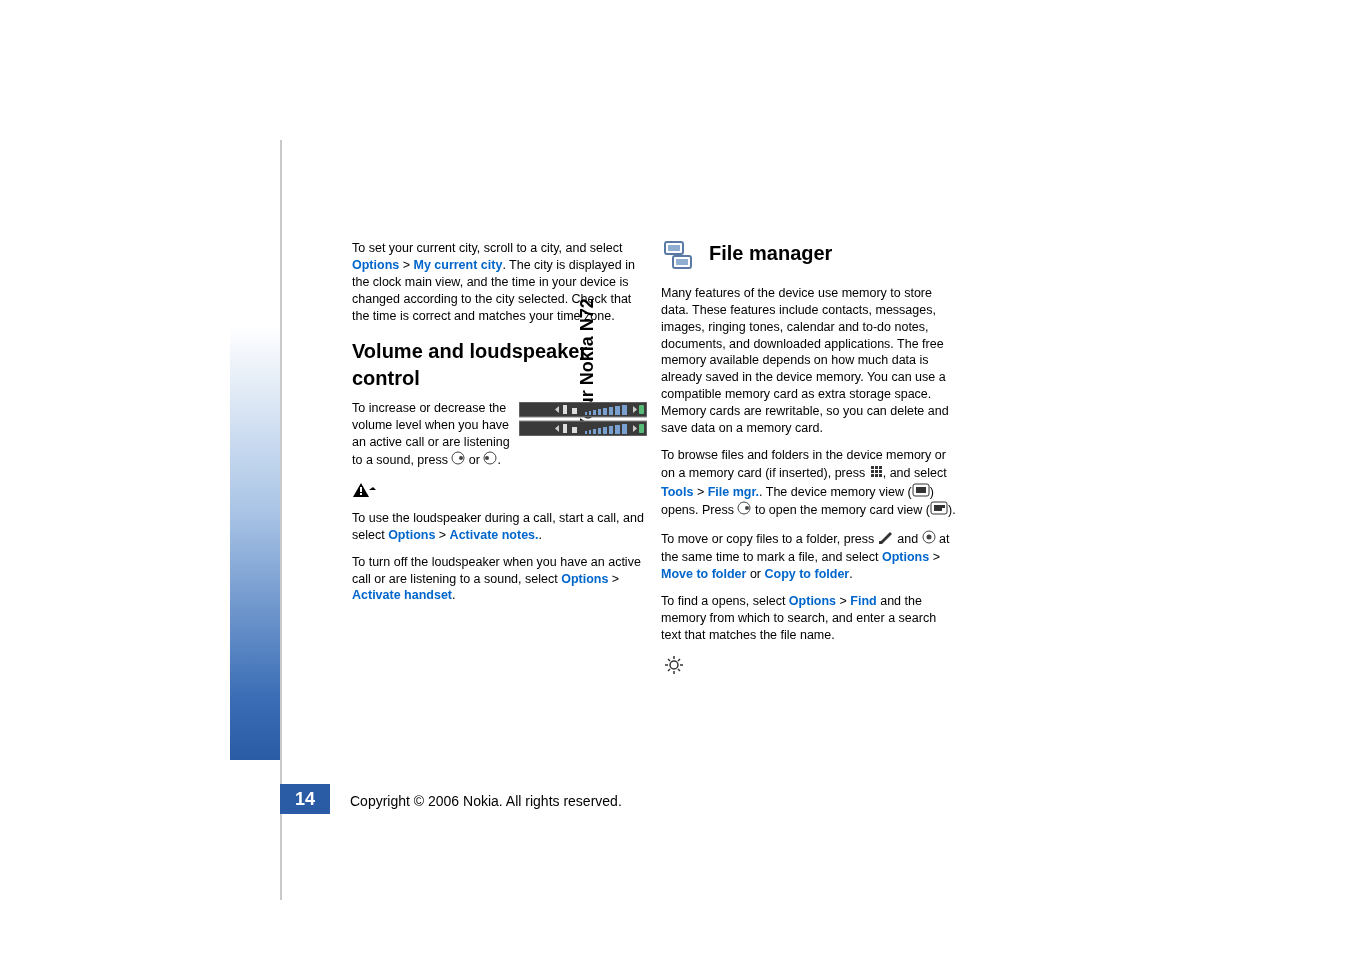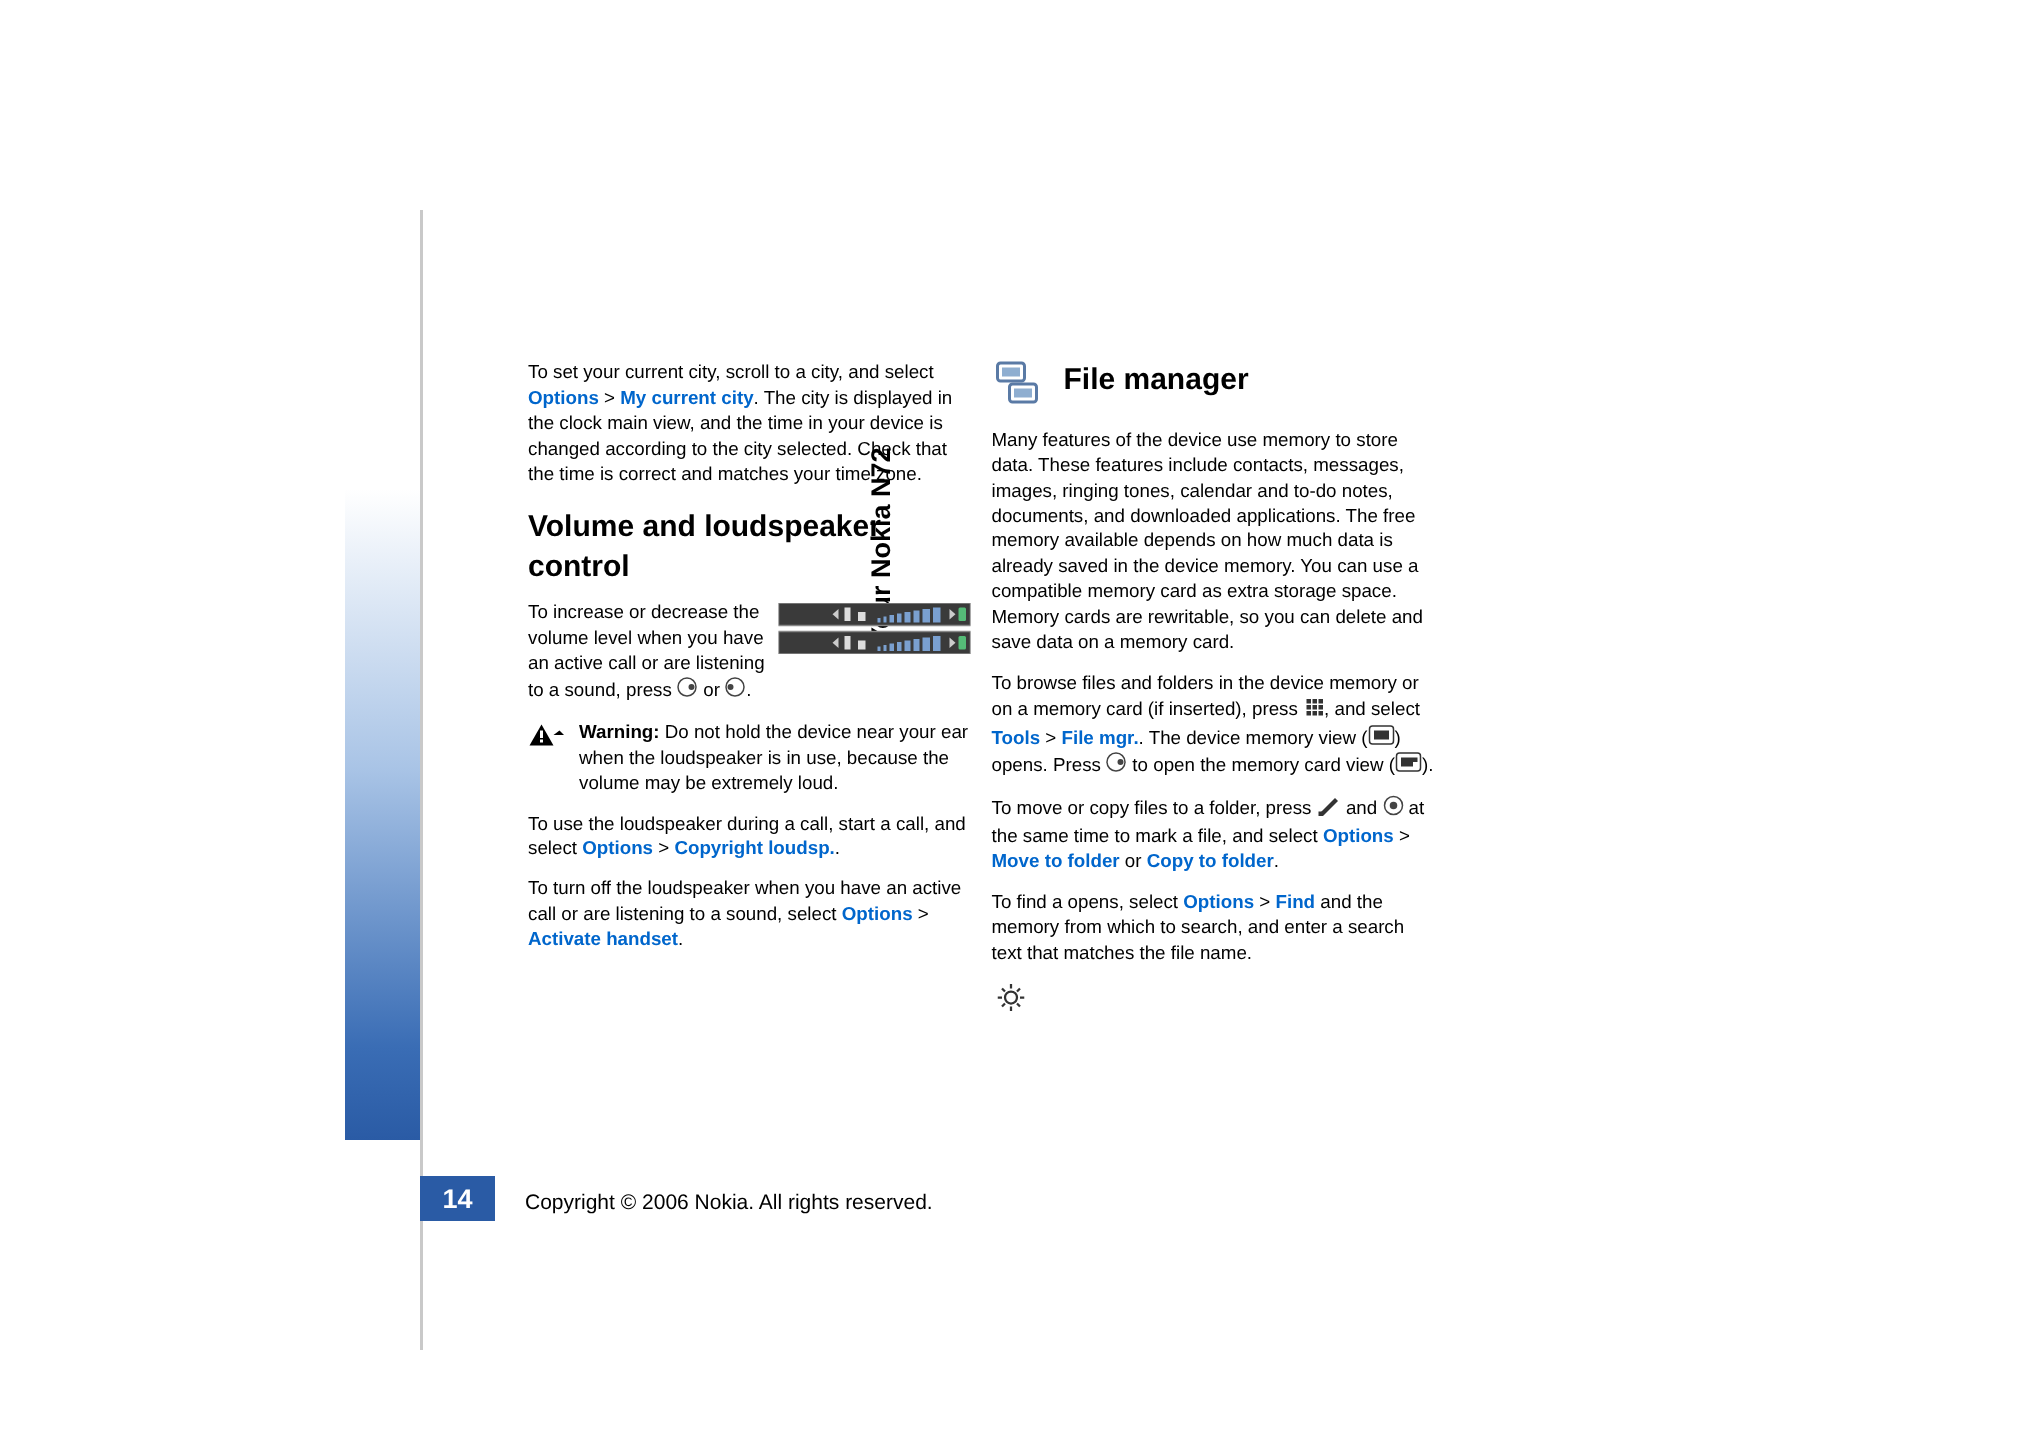--- a/index.html
+++ b/index.html
@@ -176,27 +176,24 @@
 
       <div class="warning-block">
         <div class="warning-icon">
           <svg width="26" height="18">
             <polygon points="9,1 17,15 1,15" fill="#000"></polygon>
             <rect x="8" y="5" width="2" height="5" fill="#fff"></rect>
             <rect x="8" y="11" width="2" height="2" fill="#fff"></rect>
             <polygon points="17,8 24,8 21,5" fill="#000"></polygon>
           </svg>
         </div>
-        <div class="warning-text">
-          <span class="bold">Warning: </span><span>Do not hold the device near your ear when the loudspeaker is in use, because the volume may be extremely loud.</span>
-        </div>
-      </div>
-
-      <p>
-        <span>To use the loudspeaker during a call, start a call, and select </span><span class="link bold">Options</span><span> &gt; </span><span class="link bold">Copyright loudsp.</span><span>.</span>
+      </div>
+
+      <p>
+        <span>To use the loudspeaker during a call, start a call, and select </span><span class="link bold">Options</span><span> &gt; </span><span class="link bold">Activate notes.</span><span>.</span>
       </p>
 
       <p>
         <span>To turn off the loudspeaker when you have an active call or are listening to a sound, select </span><span class="link bold">Options</span><span> &gt; </span><span class="link bold">Activate handset</span><span>.</span>
       </p>
     </div>
 
     <div class="col right-col">
       <div style="display:flex;align-items:flex-start;gap:14px;margin-bottom:8px;">
         <span>

